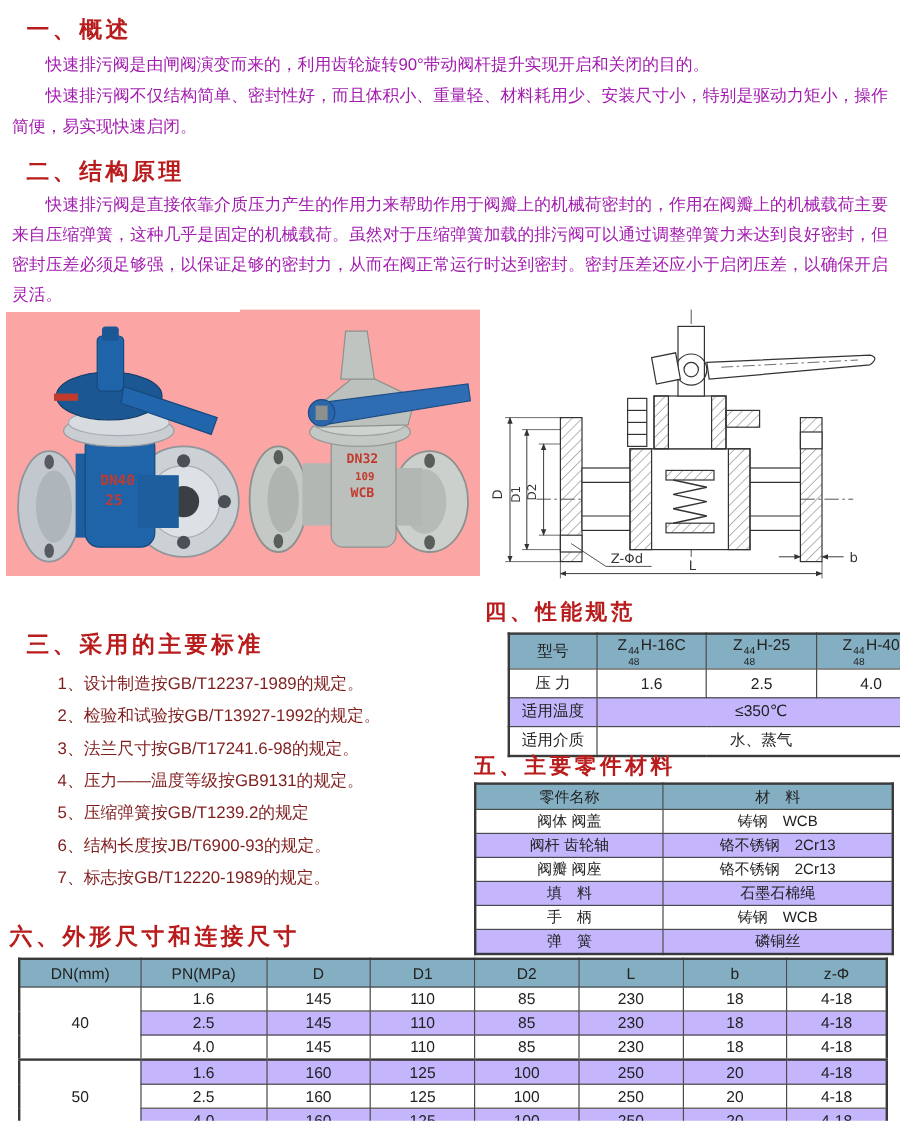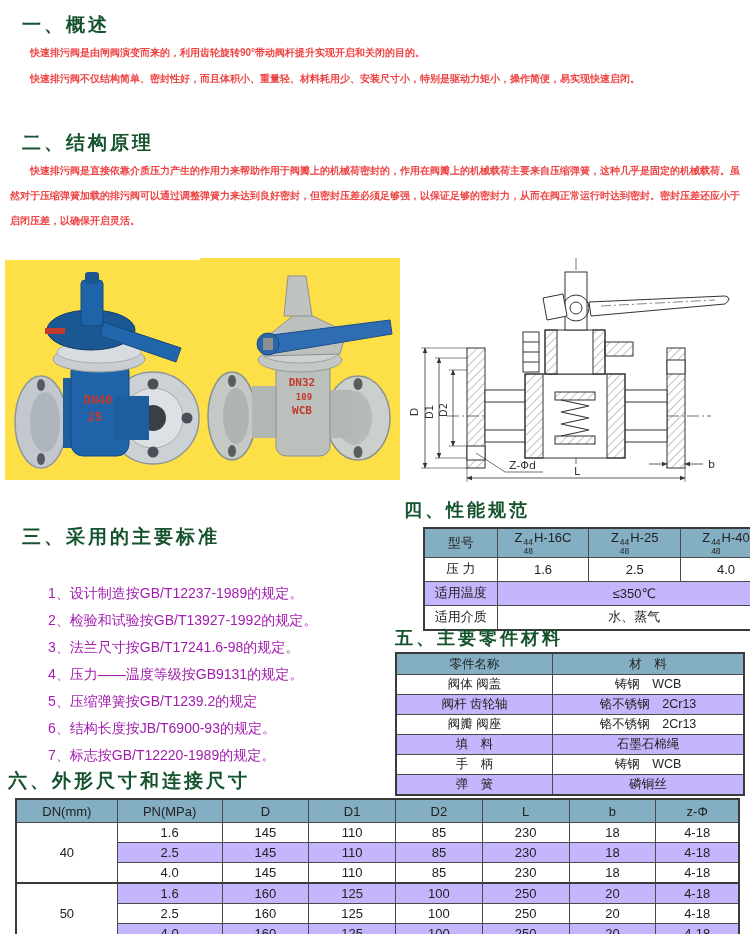--- a/index.html
+++ b/index.html
@@ -1,42 +1,42 @@
 <!DOCTYPE html>
 <html><head>
 <meta charset="utf-8">
 <style>
   html,body{margin:0;padding:0;background:#ffffff;}
   body{width:750px;height:934px;position:relative;overflow:hidden;
        font-family:"Liberation Sans","DejaVu Sans",sans-serif;color:#1c1c1c;}
   .abs{position:absolute;}
-  .sec-heading{font-size:19px;font-weight:bold;letter-spacing:3px;color:#14532d;}
-  .body-text{font-size:10px;line-height:26px;text-align:justify;color:#ef4444;font-weight:bold;}
+  .sec-heading{font-size:19px;font-weight:bold;letter-spacing:3px;color:#b91c1c;}
+  .body-text{font-size:14px;line-height:26px;text-align:justify;color:#a21caf;}
   .body-text p{margin:0;text-indent:2em;}
-  .std-list{font-size:14px;line-height:27px;color:#a21caf;padding-left:28px;margin-top:24px;}
+  .std-list{font-size:14px;line-height:27px;color:#7f1d1d;padding-left:28px;}
   .std-list div{white-space:nowrap;}
 
   table{border-collapse:collapse;width:100%;}
   .spec-table, .mat-table, .dim-table{border:2px solid #3a3a3a;}
   .spec-table td, .mat-table td, .dim-table td{
     border:1px solid #4a4a4a;text-align:center;vertical-align:middle;
     font-size:13px;color:#222;padding:1px 2px;}
   .th-blue{background:#84afc2;color:#f4f8fa;}
   .row-gray{background:#c4b5fd;}
   .spec-table td{height:21px;}
   .spec-table .th-blue{height:24px;}
   .mat-table td{height:15px;font-size:12.5px;}
   .mat-table .th-blue{height:18px;}
   .dim-table td{height:17px;}
   .dim-table .th-blue{height:20px;}
   .dim-table .grp-sep td{border-top:2px solid #3a3a3a;}
   .frac{display:inline-flex;flex-direction:column;font-size:8.5px;line-height:1.05;
         vertical-align:-3px;margin:0 1px;}
 
-  .photo-box{background:#fde047;}
+  .photo-box{background:#fca5a5;}
   .red-cast{fill:#c23a2e;font-weight:bold;font-family:"DejaVu Sans Mono",monospace;}
 </style>
 </head>
 <body>
 
 <div class="abs sec-heading" style="top:12px;left:22px;">一、概述</div>
 
 <div class="abs body-text" style="top:40px;left:10px;width:730px;">
   <p>快速排污阀是由闸阀演变而来的，利用齿轮旋转90°带动阀杆提升实现开启和关闭的目的。</p>
   <p>快速排污阀不仅结构简单、密封性好，而且体积小、重量轻、材料耗用少、安装尺寸小，特别是驱动力矩小，操作简便，易实现快速启闭。</p>

